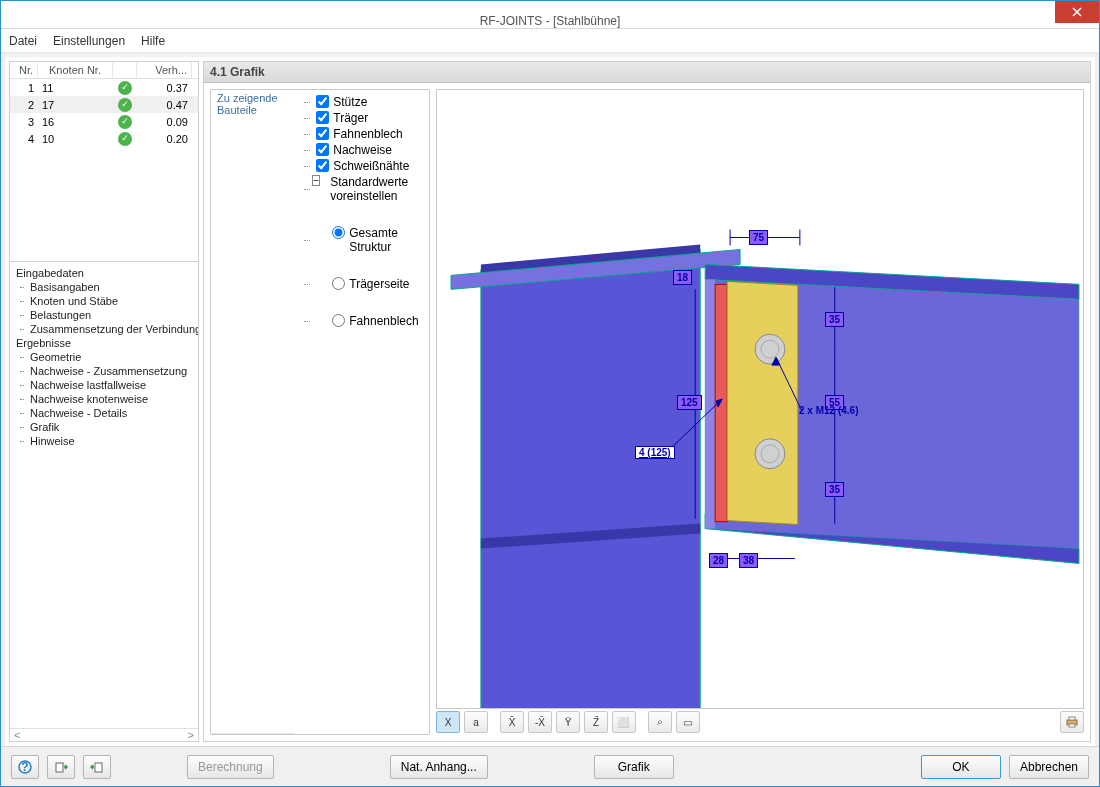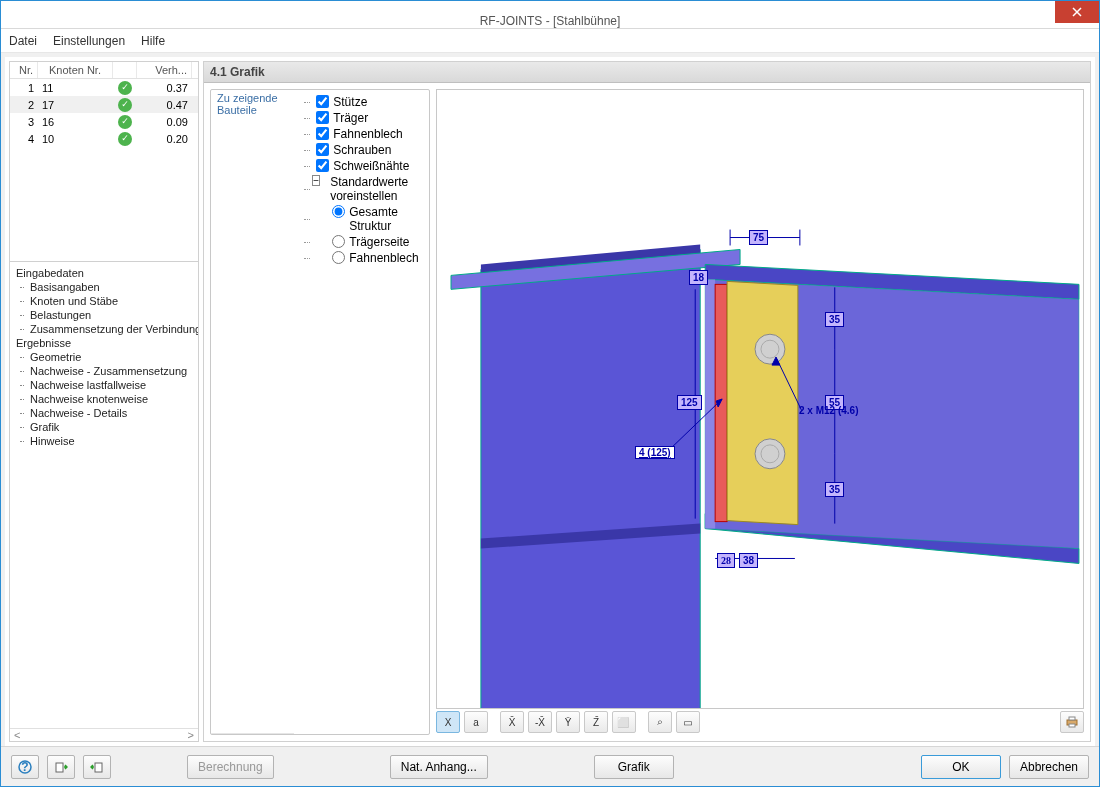--- a/index.html
+++ b/index.html
@@ -33,40 +33,40 @@
 
   .right-panel { flex: 1; display: flex; flex-direction: column; border: 1px solid #d0d0d0; min-width: 0;}
   .section-header { background: linear-gradient(#e9e9e9,#d9d9d9); padding: 3px 6px; font-weight: bold; color: #444; border-bottom: 1px solid #bfbfbf;}
   .right-body { flex: 1; display: flex; padding: 6px; gap: 6px; min-height: 0;}
   .options-box { width: 220px; border: 1px solid #c8c8c8; border-radius: 2px; display: flex; }
   .options-title { color: #3a6ea5; padding: 2px 6px; font-size: 11px; border-bottom: 1px solid #e6e6e6;}
   .options-list { padding: 4px; }
   .opt { display: flex; align-items: flex-start; gap: 4px; padding: 1px 0 1px 18px; position: relative;}
   .opt::before { content: ""; position: absolute; left: 6px; top: 50%; width: 6px; height: 1px; border-top: 1px dotted #999;}
   .opt input { margin: 0; }
-  .opt.indent { padding-left: 34px; }
+  .opt.indent { padding-left: 34px; margin-top: 21px; }
   .opt.header2 { padding-left: 14px; }
   .minus-box { width: 11px; height: 11px; border: 1px solid #888; display: inline-flex; align-items: center; justify-content: center; font-size: 10px; line-height: 1; margin-right: 2px;}
 
   .viewport-wrap { flex: 1; display: flex; flex-direction: column; }
   .viewport { flex: 1; border: 1px solid #c8c8c8; background: #fff; position: relative; overflow: hidden;}
   .toolbar { height: 26px; display: flex; align-items: center; gap: 4px; padding: 2px 0;}
   .vtool { width: 24px; height: 22px; border: 1px solid #c9c9c9; background: linear-gradient(#fdfdfd,#e9e9e9); border-radius: 2px; display: flex; align-items: center; justify-content: center; font-size: 10px; color: #333; cursor: default;}
   .vtool.on { background: #cfe6f7; border-color: #7ab7e0;}
   .vtool.sp { margin-left: 8px;}
   .vtool-spacer { flex: 1; }
 
   .bottom-bar { height: 40px; background: #f0f0f0; display: flex; align-items: center; padding: 4px 10px; gap: 8px; border-top: 1px solid #d6d6d6;}
   .bbtn { min-width: 80px; height: 24px; border: 1px solid #b3b3b3; background: linear-gradient(#fdfdfd,#e7e7e7); border-radius: 2px; padding: 0 10px; display: inline-flex; align-items: center; justify-content: center; cursor: default;}
   .bbtn.disabled { color: #999; }
   .bbtn.primary { border-color: #3a9bd9; }
   .bbtn.icon-only { min-width: 28px; width: 28px; padding: 0;}
   .spacer { flex: 1; }
 
-  .dim-label { position: absolute; background: #c4b5fd; border: 1px solid #00a; color: #00a; font-size: 10px; font-weight: bold; padding: 0 3px; line-height: 13px;}
+  .dim-label { position: absolute; background: #8b5cf6; border: 1px solid #00a; color: #00a; font-size: 10px; font-weight: bold; padding: 0 3px; line-height: 13px;}
   .bolt-label { position: absolute; color: #00a; font-weight: bold; font-size: 10px; }
   .plate-label { position: absolute; background: #fff; border: 1px solid #00a; color: #00a; font-size: 10px; font-weight: bold; padding: 0 3px;}
 </style>
 </head>
 <body>
 
 <div class="window">
   <div class="titlebar">
     <div class="titlebar-title">RF-JOINTS - [Stahlbühne]</div>
     <div class="close-btn">
@@ -155,21 +155,21 @@
             <label class="opt">
                 <input type="checkbox" checked="" style="">
                 <span>Träger</span>
               </label>
             <label class="opt">
                 <input type="checkbox" checked="" style="">
                 <span>Fahnenblech</span>
               </label>
             <label class="opt">
                 <input type="checkbox" checked="" style="">
-                <span>Schrauben</span>
+                <span>Nachweise</span>
               </label>
             <label class="opt">
                 <input type="checkbox" checked="" style="">
                 <span>Schweißnähte</span>
               </label>
             <div class="opt header2">
                 <span class="minus-box">−</span>
                 <input type="checkbox" style="visibility: hidden; width: 0px;">
                 <span>Standardwerte voreinstellen</span>
               </div>
@@ -224,26 +224,26 @@
                 <line x1="300" y1="470" x2="355" y2="470"></line>
 
                 <line x1="230" y1="360" x2="282" y2="310"></line>
                 <polygon points="282,310 276,312 278,318" fill="#00a"></polygon>
 
                 <line x1="362" y1="322" x2="336" y2="268"></line>
                 <polygon points="336,268 340,276 332,276" fill="#00a"></polygon>
               </g>
             </svg>
             <div class="dim-label" style="left:312px; top:140px;">75</div>
-            <div class="dim-label" style="left:252px; top:180px;">18</div>
+            <div class="dim-label" style="left:236px; top:180px;">18</div>
             <div class="dim-label" style="left:240px; top:305px;">125</div>
             <div class="dim-label" style="left:388px; top:222px;">35</div>
             <div class="dim-label" style="left:388px; top:305px;">55</div>
             <div class="dim-label" style="left:388px; top:392px;">35</div>
-            <div class="dim-label" style="left:280px; top:463px;font-family:Liberation Serif, serif;">28</div>
+            <div class="dim-label" style="left:272px; top:463px;">28</div>
             <div class="dim-label" style="left:302px; top:463px;">38</div>
             <div class="plate-label" style="left:198px; top:356px;text-decoration:underline;">4 (125)</div>
             <div class="bolt-label" style="left:362px; top:315px;">2 x M12 (4.6)</div>
           </div>
 
           <div class="toolbar">
             <div class="vtool on">X</div>
             <div class="vtool">a</div>
             <div class="vtool sp">X̄</div>
             <div class="vtool">-X̄</div>

